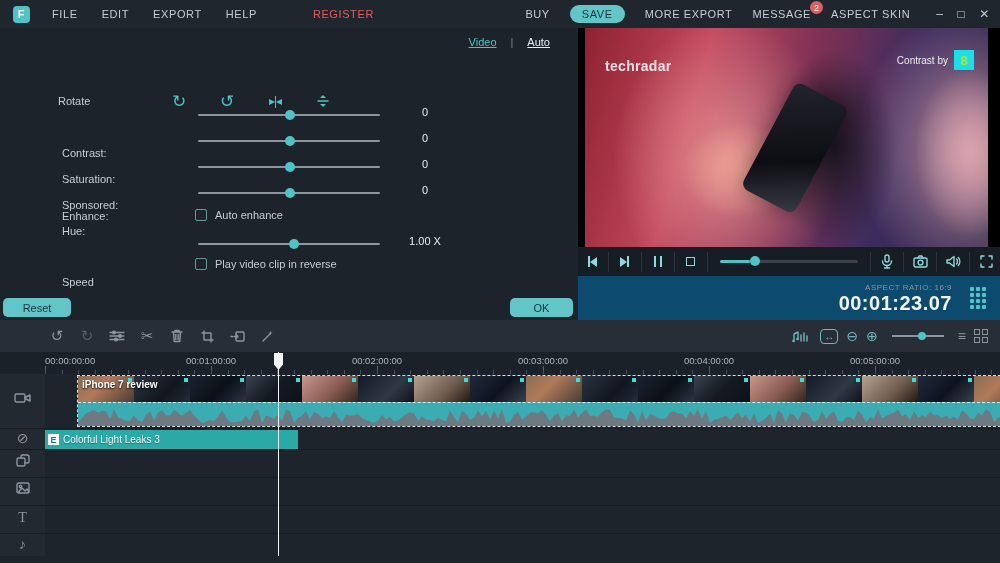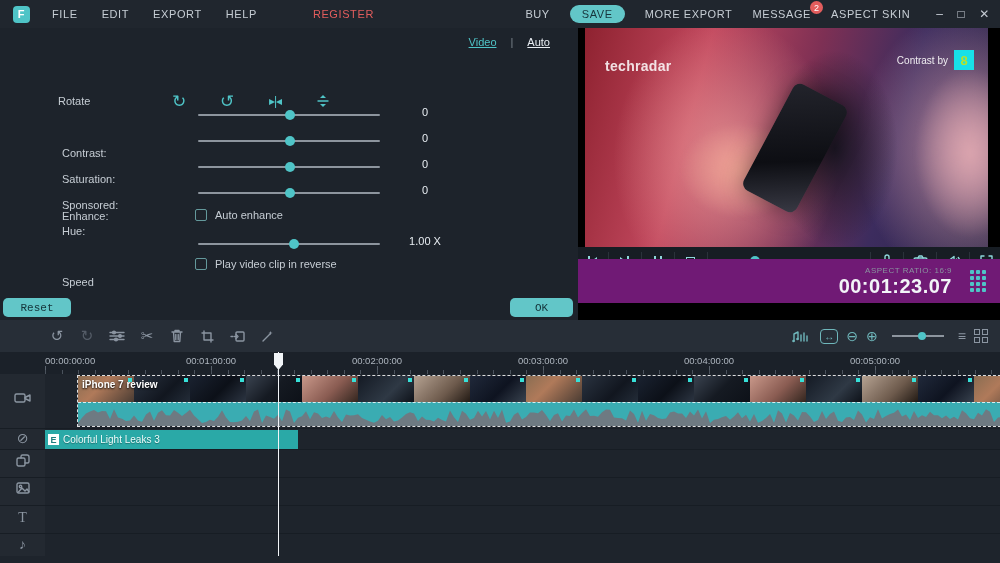--- a/index.html
+++ b/index.html
@@ -48,21 +48,21 @@
   .track { position:absolute; left:198px; top:11px; width:182px; height:2px;
            background:#8d959e; border-radius:1px; }
   .thumbdot { position:absolute; top:-4px; width:10px; height:10px; border-radius:50%;
               background:var(--accent,#3db8b8); }
   .sval { position:absolute; left:405px; top:3px; width:40px; text-align:center; color:#e8edf2; }
   .checkbox { display:inline-block; width:12px; height:12px; border:1px solid #64999c;
               border-radius:2px; vertical-align:-2px; margin-right:8px; }
   .chk-row { position:absolute; }
   .btn { position:absolute; background:var(--save_button,#62c6c8); color:#14333a;
          border-radius:5px; font-size:11px; display:flex; align-items:center;
-         justify-content:center; cursor:pointer;font-family:Liberation Mono, monospace; }
+         justify-content:center; cursor:pointer; }
   .btn.reset { left:3px; top:270px; width:68px; height:19px; }
   .btn.ok { left:510px; top:270px; width:63px; height:19px; }
 
   
   .preview { position:absolute; left:578px; top:28px; width:422px; height:292px;
              background:#000; }
   .video-area { position:absolute; left:7px; top:0; width:403px; height:219px;
                 overflow:hidden;
                 background:
                  radial-gradient(90px 140px at 62% 55%, rgba(20,20,30,.9), rgba(20,20,30,0) 70%),
@@ -96,22 +96,22 @@
   .tri.right { border-left:7px solid #8fd8dc; }
   .bar { width:2px; height:11px; background:#8fd8dc; display:inline-block; }
   .pause .bar { margin:0 2px; }
   .stop-sq { width:9px; height:9px; border:1.5px solid #8fd8dc; }
   .seek { position:relative; width:148px; height:3px; background:#39434d;
           border-radius:2px; margin:0 10px; }
   .seek .filled { position:absolute; left:0; top:0; height:3px; width:22%;
                   background:var(--accent,#4fc4c7); border-radius:2px; }
   .seek .knob { position:absolute; left:22%; top:-4px; width:10px; height:10px;
                 border-radius:50%; background:var(--accent,#4fc4c7); }
-  .pv-info { position:absolute; left:0; top:231px; width:422px; height:44px;
-             background:#701a75;text-decoration:underline; }
+  .pv-info { position:absolute; left:0; top:248px; width:422px; height:44px;
+             background:#0c4a6e;text-decoration:underline; }
   .aspect { position:absolute; right:48px; top:7px; font-size:8px; letter-spacing:.5px;
             color:#8a93a0; }
   .timecode { position:absolute; right:48px; top:16px; font-size:20px; font-weight:bold;
               color:#f2f5f8; letter-spacing:.5px; }
   .keypad-icon { position:absolute; right:14px; top:10px; width:17px; height:24px;
       background-image:radial-gradient(circle 2px, var(--accent,#4fc4c7) 2px, transparent 2.5px);
       background-size:6px 6px; cursor:pointer; }
 
   
   .timeline { position:absolute; left:0; top:320px; width:1000px; height:243px;

